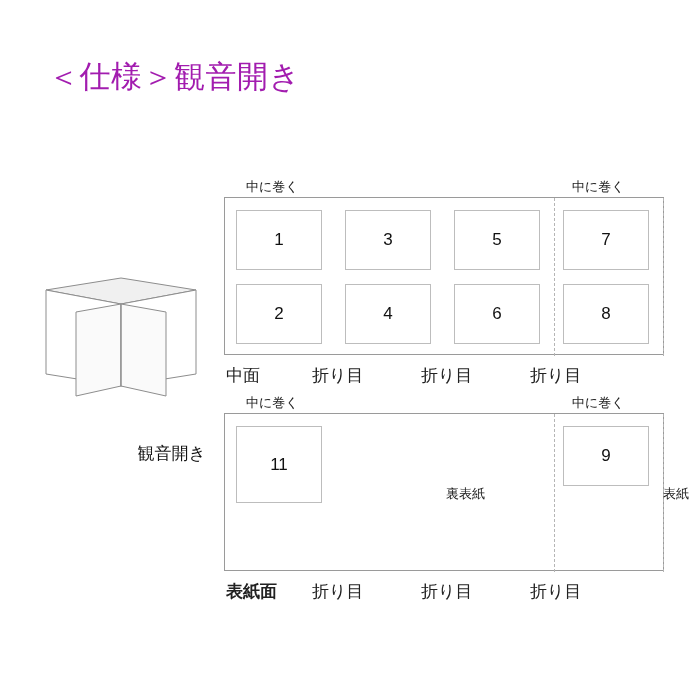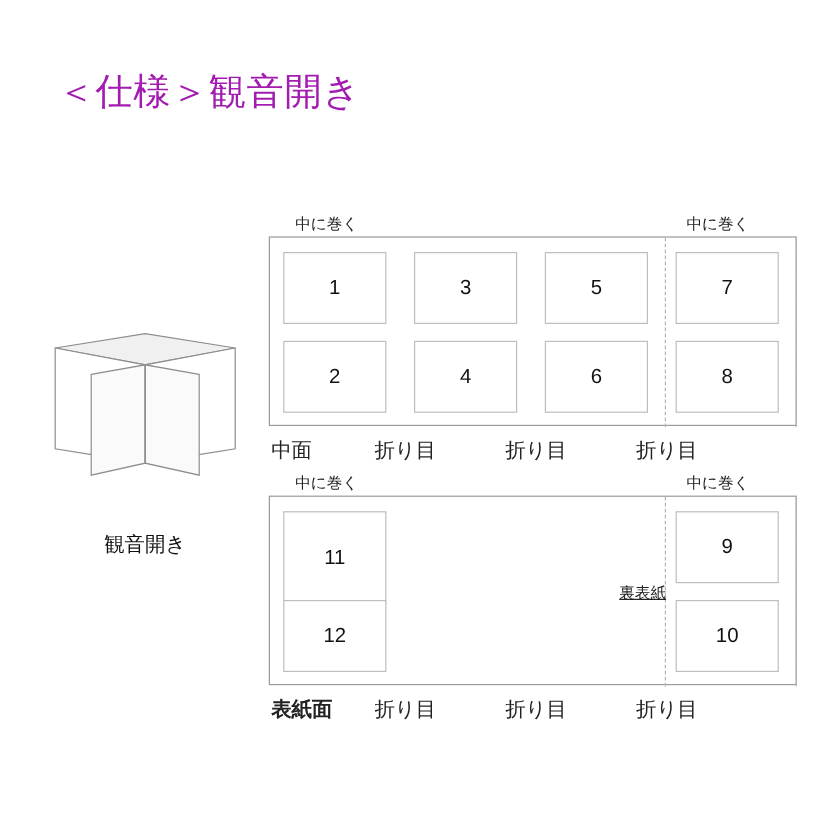--- a/index.html
+++ b/index.html
@@ -36,21 +36,21 @@
     height: 130px;
   }
   #illustration svg {
     display: block;
   }
   #illustration-caption {
     position: absolute;
     left: 36px;
     top: 442px;
     width: 170px;
-    text-align: center;
+    text-align: right;
     font-size: 17px;
     color: #111111;
   }
 
   
   .panel {
     position: absolute;
     background: #ffffff;
     border: 1px solid #9a9a9a;
     box-sizing: border-box;
@@ -86,23 +86,22 @@
   .vline {
     position: absolute;
     width: 0;
     border-left: 1px dashed #b5b5b5;
   }
 
   .facelabel {
     position: absolute;
     font-size: 13px;
     color: #222222;
-    text-align: right;
+    text-align: left;
     white-space: nowrap;
-    text-decoration: underline;
   }
 </style>
 </head>
 <body>
 
 <div id="title">＜仕様＞観音開き</div>
 
 <div id="illustration">
   <svg width="170" height="130" viewBox="0 0 170 130" xmlns="http://www.w3.org/2000/svg">
 
@@ -147,24 +146,22 @@
 
 <div class="top-note" style="left:246px; top:394px;">中に巻く</div>
 <div class="top-note" style="left:572px; top:394px;">中に巻く</div>
 
 <div class="panel" style="left:224px; top:413px; width:440px; height:158px;">
 
   <div class="vline" style="left:329px; top:0; height:158px;"></div>
   <div class="vline" style="left:438px; top:0; height:158px;"></div>
 
   <div class="cell" style="left:11px;  top:12px; width:86px; height:77px;">11</div>
-  <div class="cell" style="left:11px;  top:86px; width:86px; height:60px;">12</div>
 
   <div class="cell" style="left:338px; top:12px; width:86px; height:60px;">9</div>
-  <div class="cell" style="left:338px; top:86px; width:86px; height:60px;">10</div>
 
   <div class="facelabel" style="left:330px; top:71px; width:109px; transform:translateX(-109px);">裏表紙</div>
   <div class="facelabel" style="left:438px; top:71px; width:109px;">表紙</div>
 </div>
 
 <div class="bottom-note" style="left:226px; top:580px;font-weight:bold;">表紙面</div>
 <div class="bottom-note" style="left:312px; top:580px;">折り目</div>
 <div class="bottom-note" style="left:421px; top:580px;">折り目</div>
 <div class="bottom-note" style="left:530px; top:580px;">折り目</div>
 

